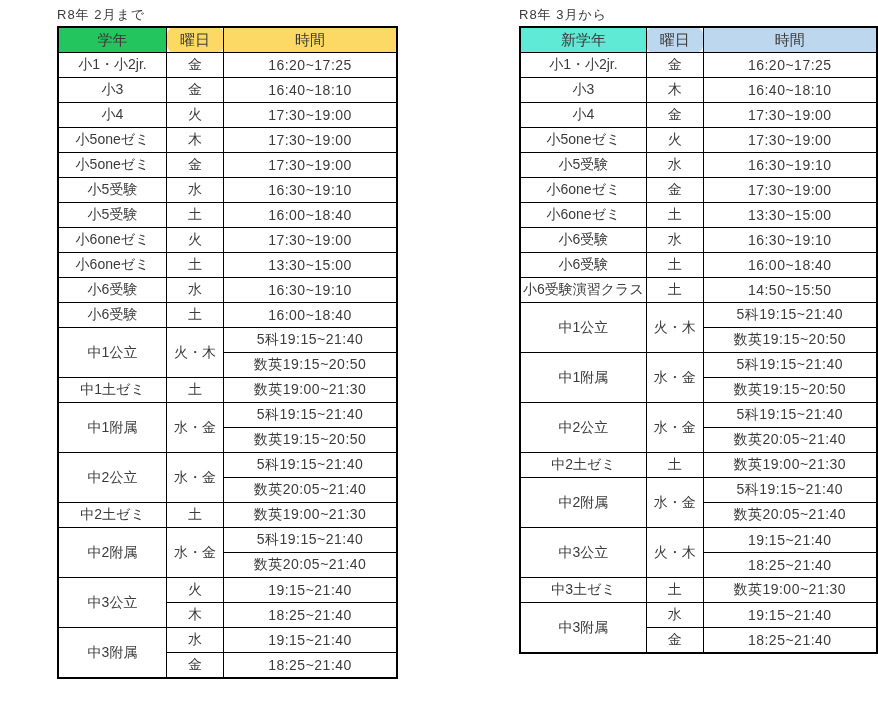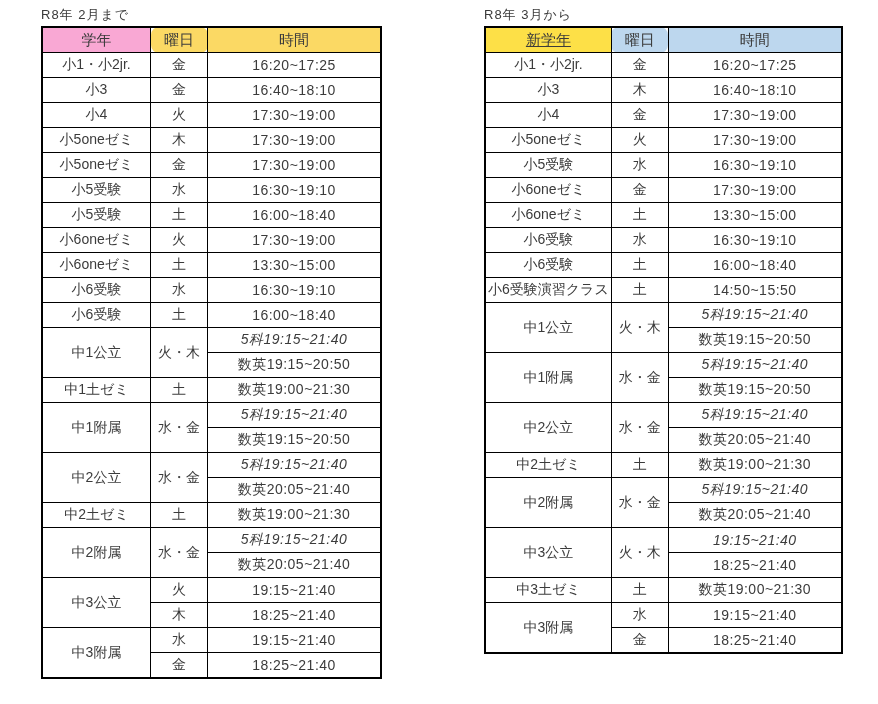--- a/index.html
+++ b/index.html
@@ -2,23 +2,23 @@
 <html><head>
 <meta charset="utf-8">
 <style>
   html,body{margin:0;padding:0;}
   body{
     width:878px;height:704px;background:#ffffff;
     font-family:"Liberation Sans","DejaVu Sans",sans-serif;
     color:#3b3b3b;
   }
   .sheet{position:relative;width:878px;height:704px;overflow:hidden;}
-  .tbl-wrap{position:absolute;top:4px;}
+  .tbl-wrap{position:absolute;top:4px;margin-left:16px;}
   .tbl-wrap.left{left:41px;}
-  .tbl-wrap.right{left:484px;}
+  .tbl-wrap.right{left:503px;}
   .tbl-title{
     font-size:13px;line-height:22px;height:22px;
     color:#3a3a3a;letter-spacing:1px;white-space:nowrap;
   }
   table.sched{
     border-collapse:collapse;table-layout:fixed;
     border:2px solid #000;background:#fff;
   }
   .c-grade{width:103px;}
   .c-day{width:52px;border-radius:8px;}
@@ -28,39 +28,39 @@
     height:24px;padding:0 2px;
     text-align:center;vertical-align:middle;
     font-size:14px;font-weight:normal;
     white-space:nowrap;overflow:hidden;
     color:#3b3b3b;
   }
   table.sched th{font-size:15px;}
   td.time-cell{font-size:15px;letter-spacing:0.5px;}
   td.small{font-size:10.5px;letter-spacing:0;}
   
-  td.presub{border-bottom:1px solid #ababab;font-style:italic;}
+  td.presub{border-bottom:1px solid #ababab;}
   td.sub{border-top:1px solid #ababab;}
 </style>
 </head>
 <body>
 
 <div class="sheet">
 
   <div class="tbl-wrap left">
     <div class="tbl-title">R8年 2月まで</div>
     <table class="sched">
       <colgroup>
         <col class="c-grade">
           <col class="c-day">
           <col class="c-time">
       </colgroup>
     <thead>
           <tr>
-            <th class="c-grade" style="background: #f9a8d4;">学年</th>
+            <th class="c-grade" style="background: #22c55e;">学年</th>
             <th class="c-day" style="background: rgb(251, 217, 100);">曜日</th>
             <th class="c-time" style="background: rgb(251, 217, 100);">時間</th>
           </tr>
         </thead>
         <tbody>
           <tr>
             <td class="grade-cell">小1・小2jr.</td>
             <td class="day-cell">金</td>
             <td class="time-cell">16:20~17:25</td>
           </tr>
@@ -181,21 +181,21 @@
   <div class="tbl-wrap right">
     <div class="tbl-title">R8年 3月から</div>
     <table class="sched">
       <colgroup>
         <col class="c-grade">
           <col class="c-day">
           <col class="c-time">
       </colgroup>
     <thead>
           <tr>
-            <th class="c-grade" style="background: #fde047; text-decoration: underline;">新学年</th>
+            <th class="c-grade" style="background: #5eead4;">新学年</th>
             <th class="c-day" style="background: rgb(189, 215, 238);">曜日</th>
             <th class="c-time" style="background: rgb(189, 215, 238);">時間</th>
           </tr>
         </thead>
         <tbody>
           <tr>
             <td class="grade-cell">小1・小2jr.</td>
             <td class="day-cell">金</td>
             <td class="time-cell">16:20~17:25</td>
           </tr>

